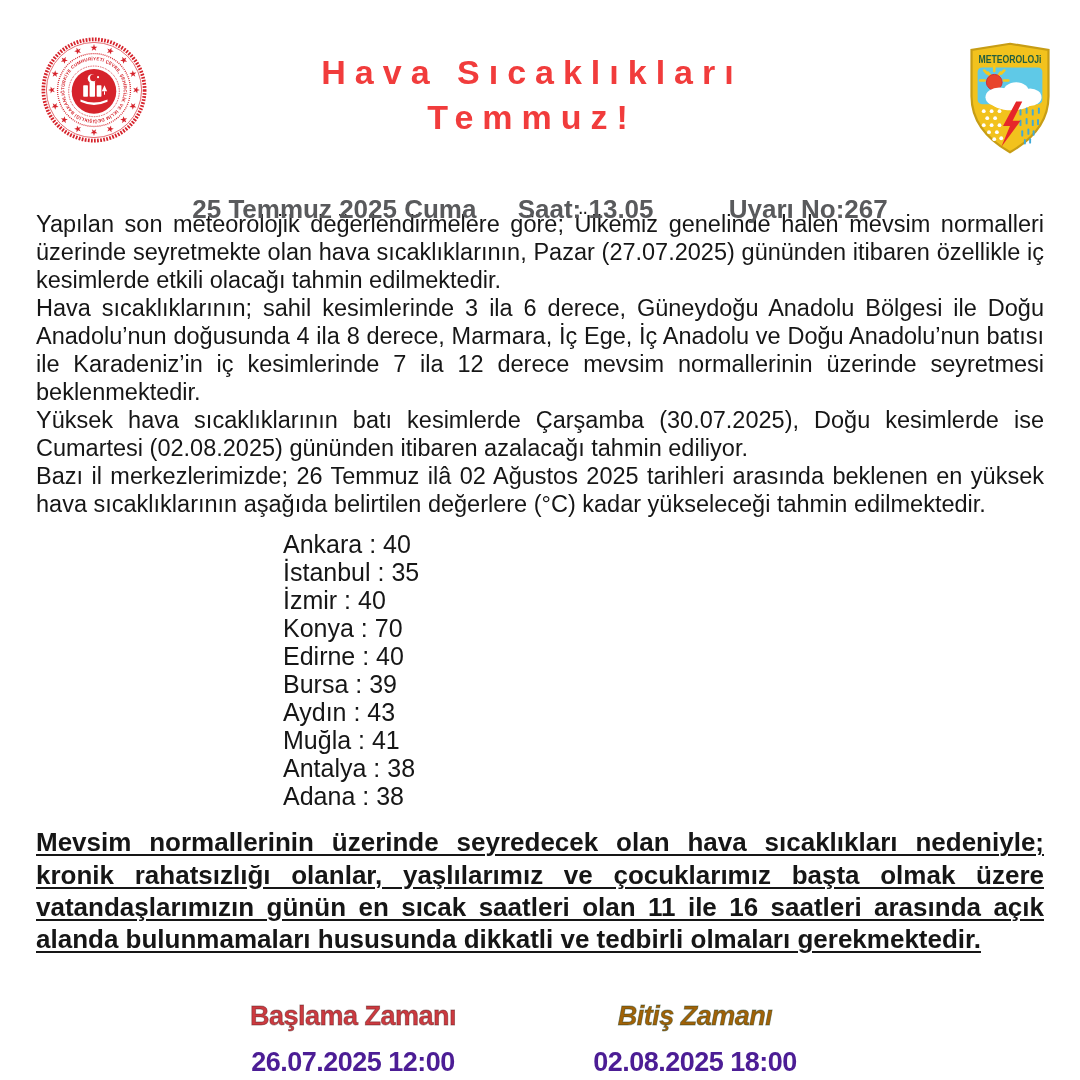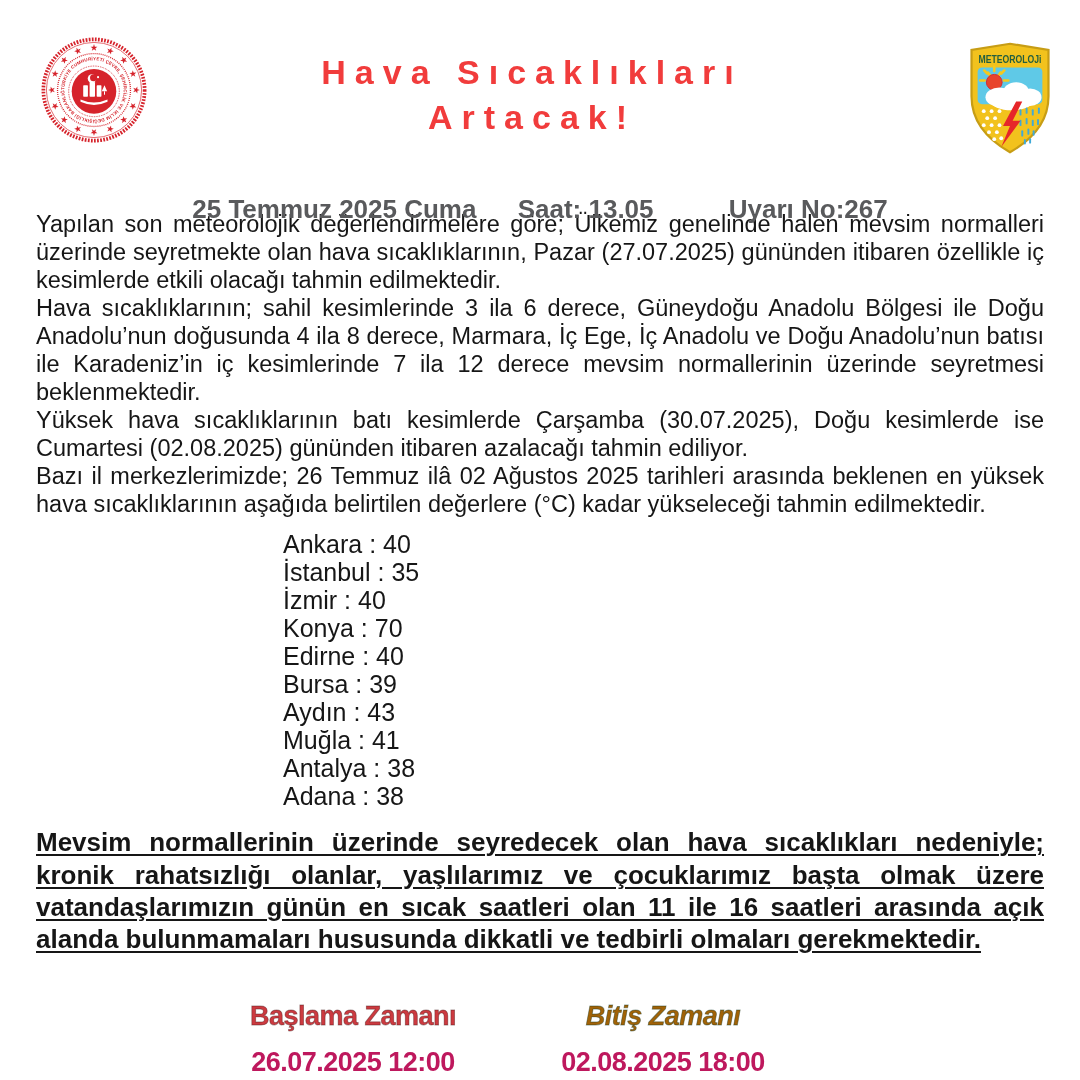--- a/index.html
+++ b/index.html
@@ -31,27 +31,27 @@
   .temps .col{display:flex;flex-direction:column;}
   .temps .col.left{width:220px;}
   .temps .t-row{white-space:nowrap;}
   
   .warning{margin:16px 36px 0 36px;text-align:justify;}
   .warning u{
     font-size:26px;font-weight:bold;line-height:1.24;
     text-decoration:underline;text-decoration-thickness:2px;text-underline-offset:3px;
   }
   
-  .footer{display:flex;margin-top:46px;}
+  .footer{display:flex;margin-top:46px;gap:32px;}
   .fcol{width:310px;text-align:center;}
   .fcol.start{margin-left:198px;}
   .flabel{font-size:27px;font-weight:bold;letter-spacing:-0.5px;}
   .flabel.start-lbl{color:#cc3a40;-webkit-text-stroke:0.8px rgba(60,20,20,0.45);}
   .flabel.end-lbl{color:#a16207;font-style:italic;-webkit-text-stroke:0.8px rgba(10,50,35,0.45);}
-  .fvalue{margin-top:15px;font-size:27px;font-weight:bold;color:#be185d;letter-spacing:-0.5px;}
+  .fvalue{margin-top:15px;font-size:27px;font-weight:bold;color:#4c1d95;letter-spacing:-0.5px;}
 </style>
 </head>
 <body>
 
 <div class="header">
 
   <svg class="seal" viewBox="0 0 160 160">
     <defs>
       <symbol id="sealstar" viewBox="0 0 10 10">
         <path d="M5 0L6.12 3.44H9.76L6.82 5.56L7.94 9L5 6.88L2.06 9L3.18 5.56L0.24 3.45H3.88Z" fill="#d6232b"></path>
@@ -102,21 +102,21 @@
       <rect x="84" y="73" width="7" height="17" rx="1" fill="#ffffff"></rect>
       <path d="M95.5 73 L99.5 82 L91.5 82 Z" fill="#ffffff"></path>
       <rect x="94.8" y="82" width="1.5" height="5" fill="#ffffff"></rect>
     </g>
 
     <path d="M60 94 Q80 103 100 94 L100 97.5 Q80 107 60 97.5 Z" fill="#ffffff"></path>
   </svg>
 
   <div class="titles">
     <div class="title-line">Hava Sıcaklıkları</div>
-    <div class="title-line">Artacak!</div>
+    <div class="title-line">Temmuz!</div>
   </div>
 
   <svg class="shield" viewBox="0 0 100 128">
     <path d="M50 2 L94 9 L94 62 Q94 101 50 126 Q6 101 6 62 L6 9 Z" fill="#f2c21d" stroke="#c79d15" stroke-width="2.5"></path>
     <text x="50" y="24" text-anchor="middle" font-size="12" font-weight="bold" fill="#235f3f" textLength="72" lengthAdjust="spacingAndGlyphs">METEOROLOJi</text>
 
     <rect x="13" y="29" width="74" height="42" rx="5" fill="#5fc9e7"></rect>
 
     <g stroke="#f5c91d" stroke-width="3" stroke-linecap="round">
       <line x1="32" y1="33" x2="32" y2="28"></line>

